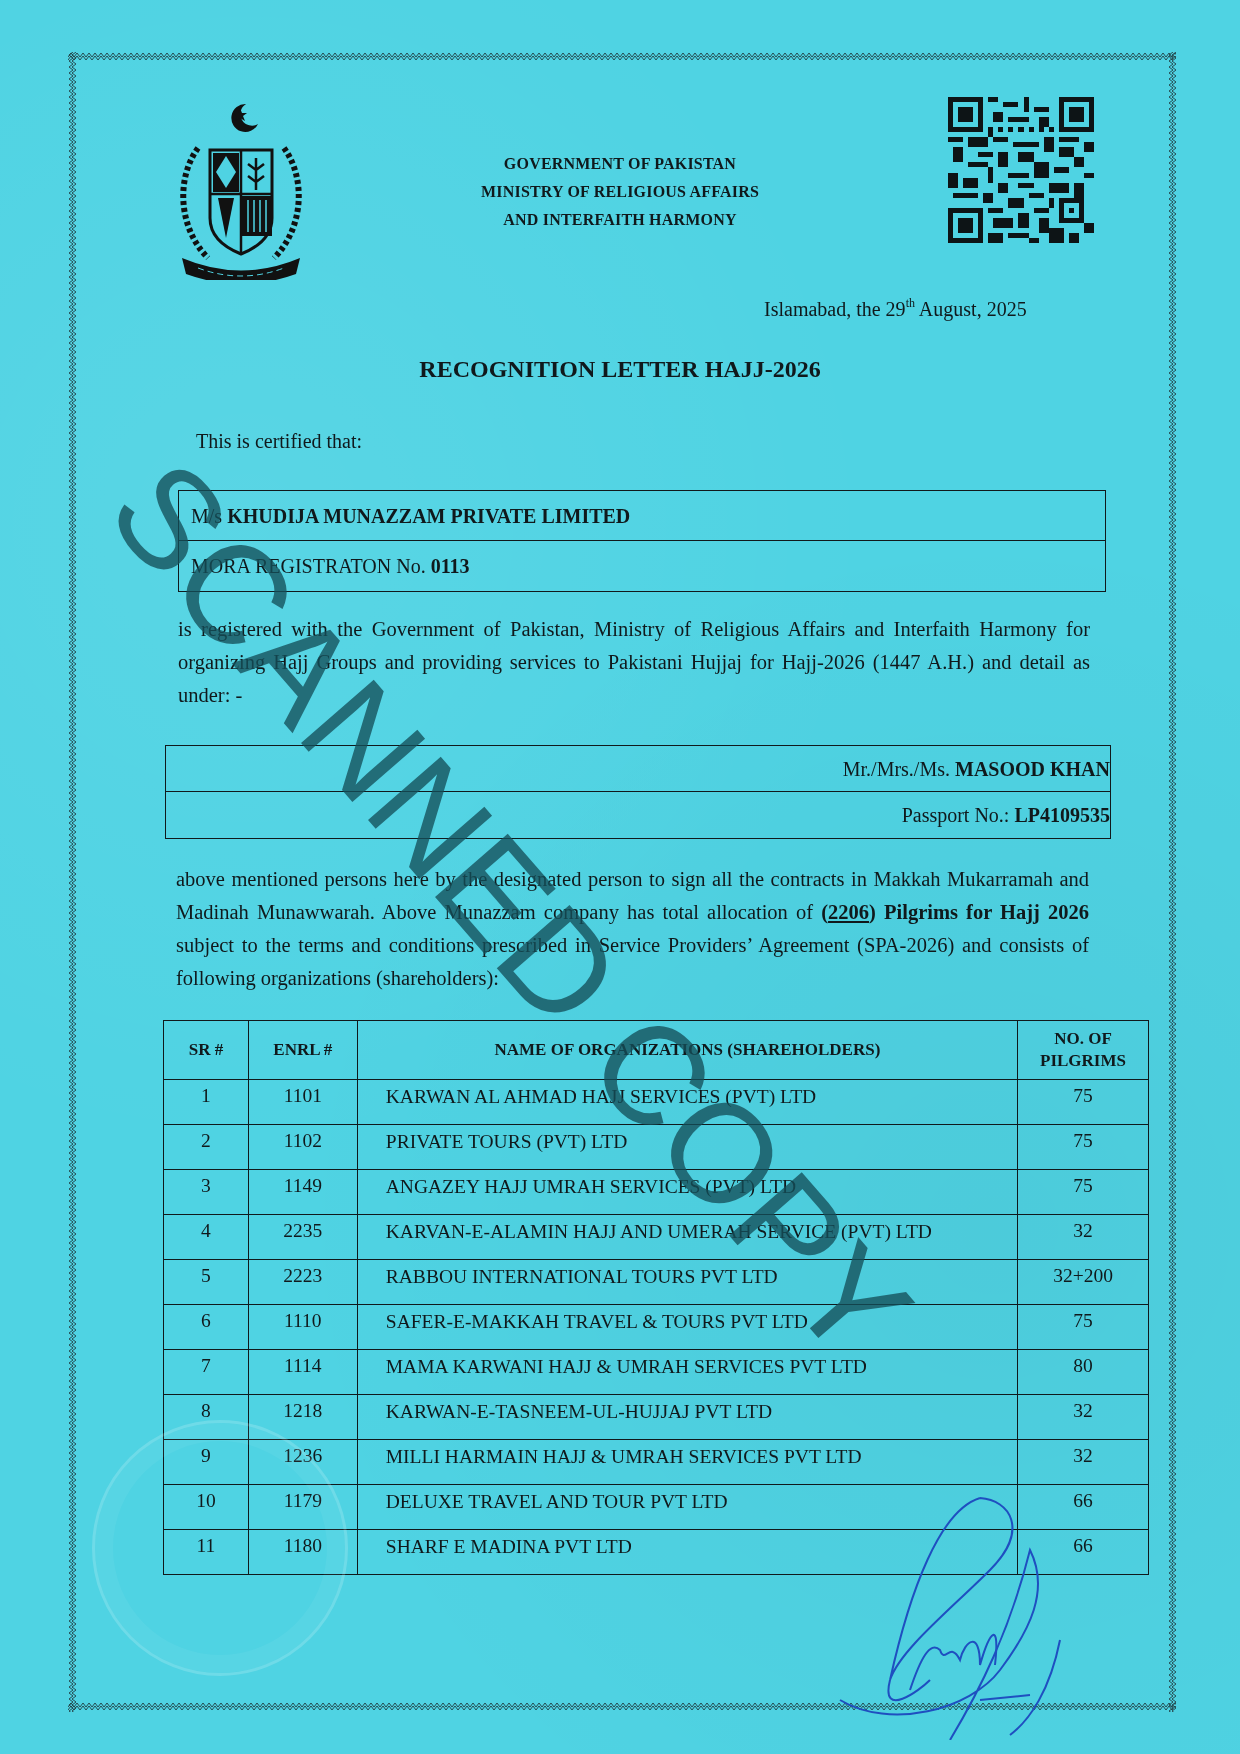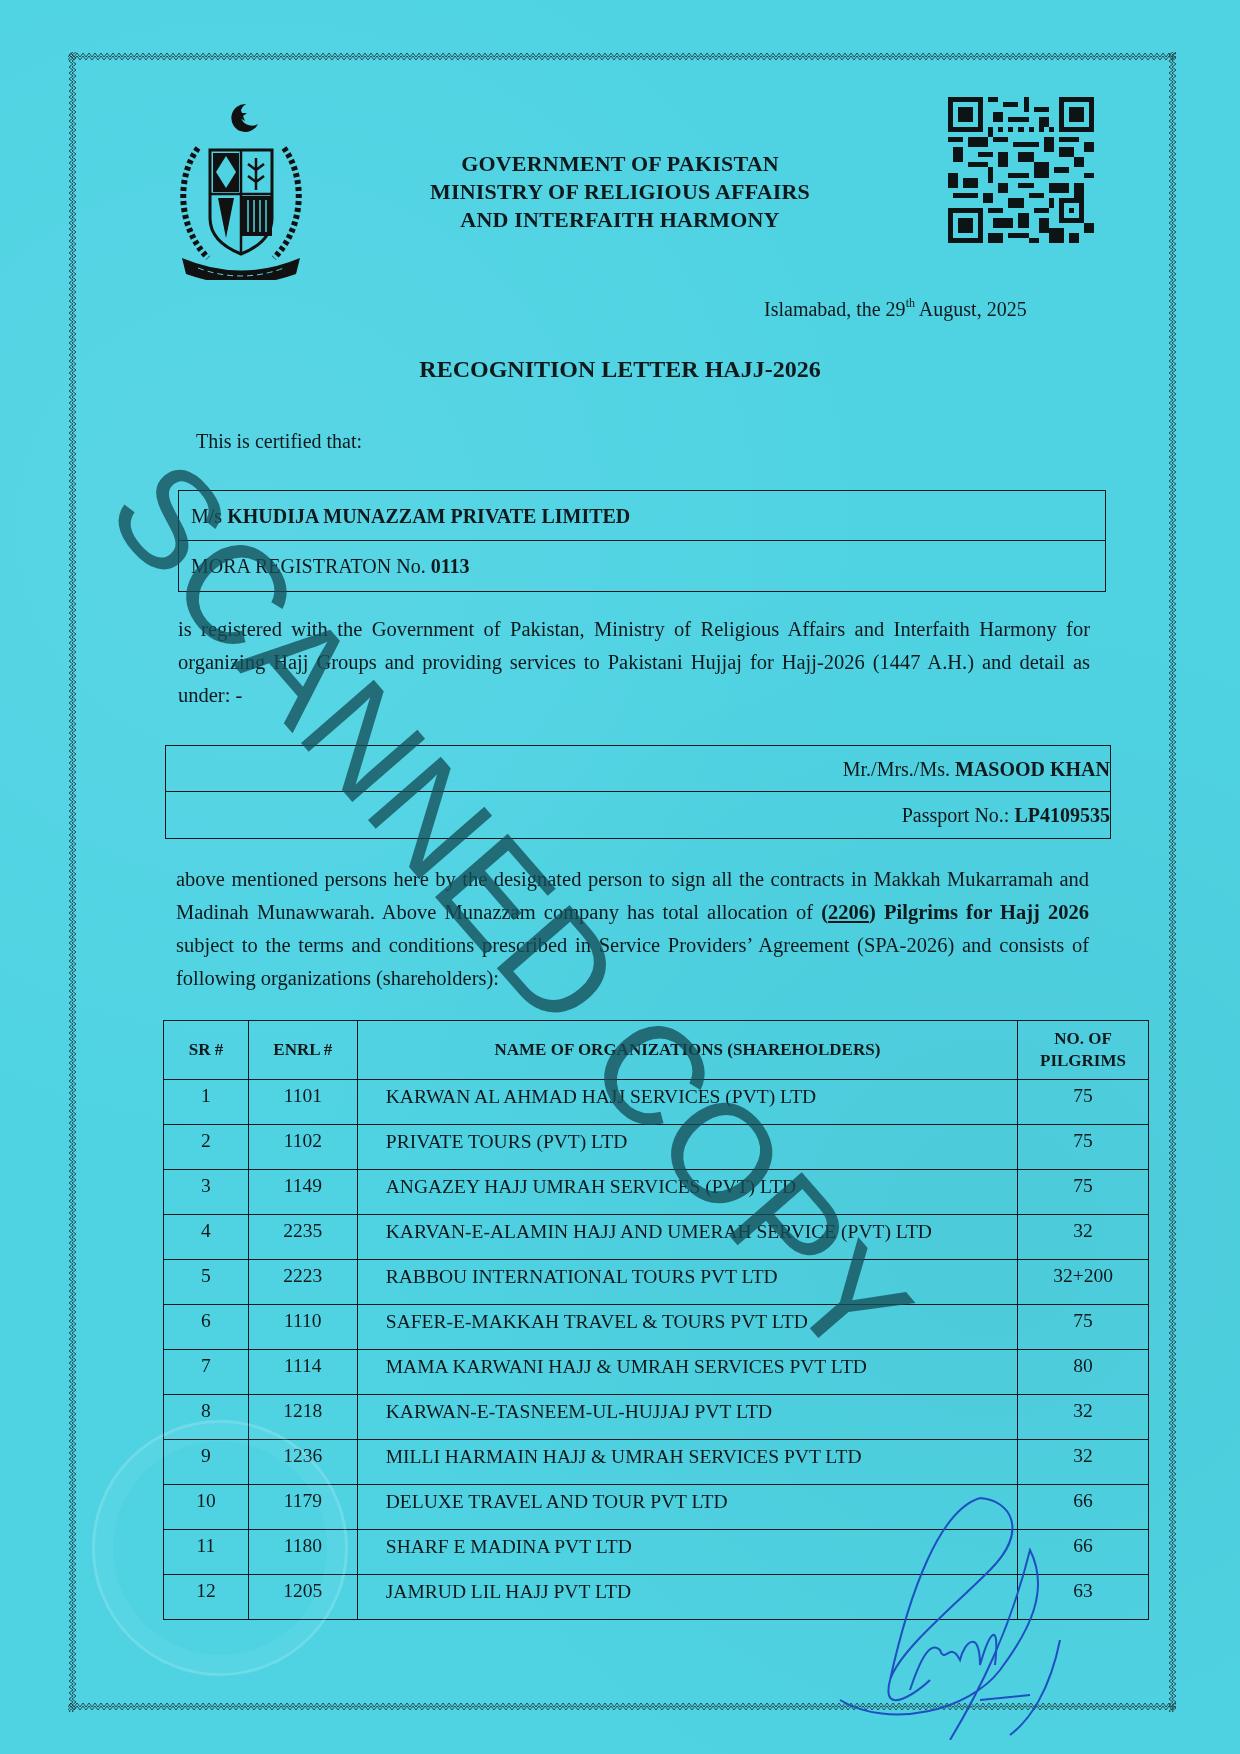--- a/index.html
+++ b/index.html
@@ -15,21 +15,21 @@
       radial-gradient(circle at 20% 30%, rgba(255,255,255,0.06), transparent 40%),
       radial-gradient(circle at 80% 70%, rgba(0,0,0,0.04), transparent 45%);
   }
   .border-frame { position:absolute; left:68px; top:52px; width:1108px; height:1660px; }
   .border-frame svg { width:100%; height:100%; display:block; }
 
   .emblem { position:absolute; left:168px; top:98px; width:146px; height:182px; }
   .qr { position:absolute; left:947px; top:97px; width:148px; height:146px; }
 
   .header-block { position:absolute; left:340px; top:150px; width:560px; text-align:center;
-    font-weight:bold; font-size:22px; line-height:28px; letter-spacing:0.2px; }
+    font-weight:bold; font-size:16px; line-height:28px; letter-spacing:0.2px; }
 
   .date-line { position:absolute; left:764px; top:298px; font-size:20px; }
   .date-line sup { font-size:12px; vertical-align:top; position:relative; top:-2px; }
 
   .title { position:absolute; left:0; width:1240px; top:356px; text-align:center;
     font-weight:bold; font-size:24px; }
   .title span { text-underline-offset:4px; text-decoration-thickness:2px; }
 
   .certified { position:absolute; left:196px; top:430px; font-size:20px; }
 
@@ -283,26 +283,20 @@
         <td class="c">1179</td>
         <td class="name">DELUXE TRAVEL AND TOUR PVT LTD</td>
         <td class="c">66</td>
       </tr>
       <tr>
         <td class="c">11</td>
         <td class="c">1180</td>
         <td class="name">SHARF E MADINA PVT LTD</td>
         <td class="c">66</td>
       </tr>
-      <tr>
-        <td class="c">12</td>
-        <td class="c">1205</td>
-        <td class="name">JAMRUD LIL HAJJ PVT LTD</td>
-        <td class="c">63</td>
-      </tr>
     </tbody>
 </table>
 
 <div class="seal"></div>
 
 <div class="watermark-wrap">
   <div class="wm-text">SCANNED COPY</div>
 </div>
 
 <div class="signature">

